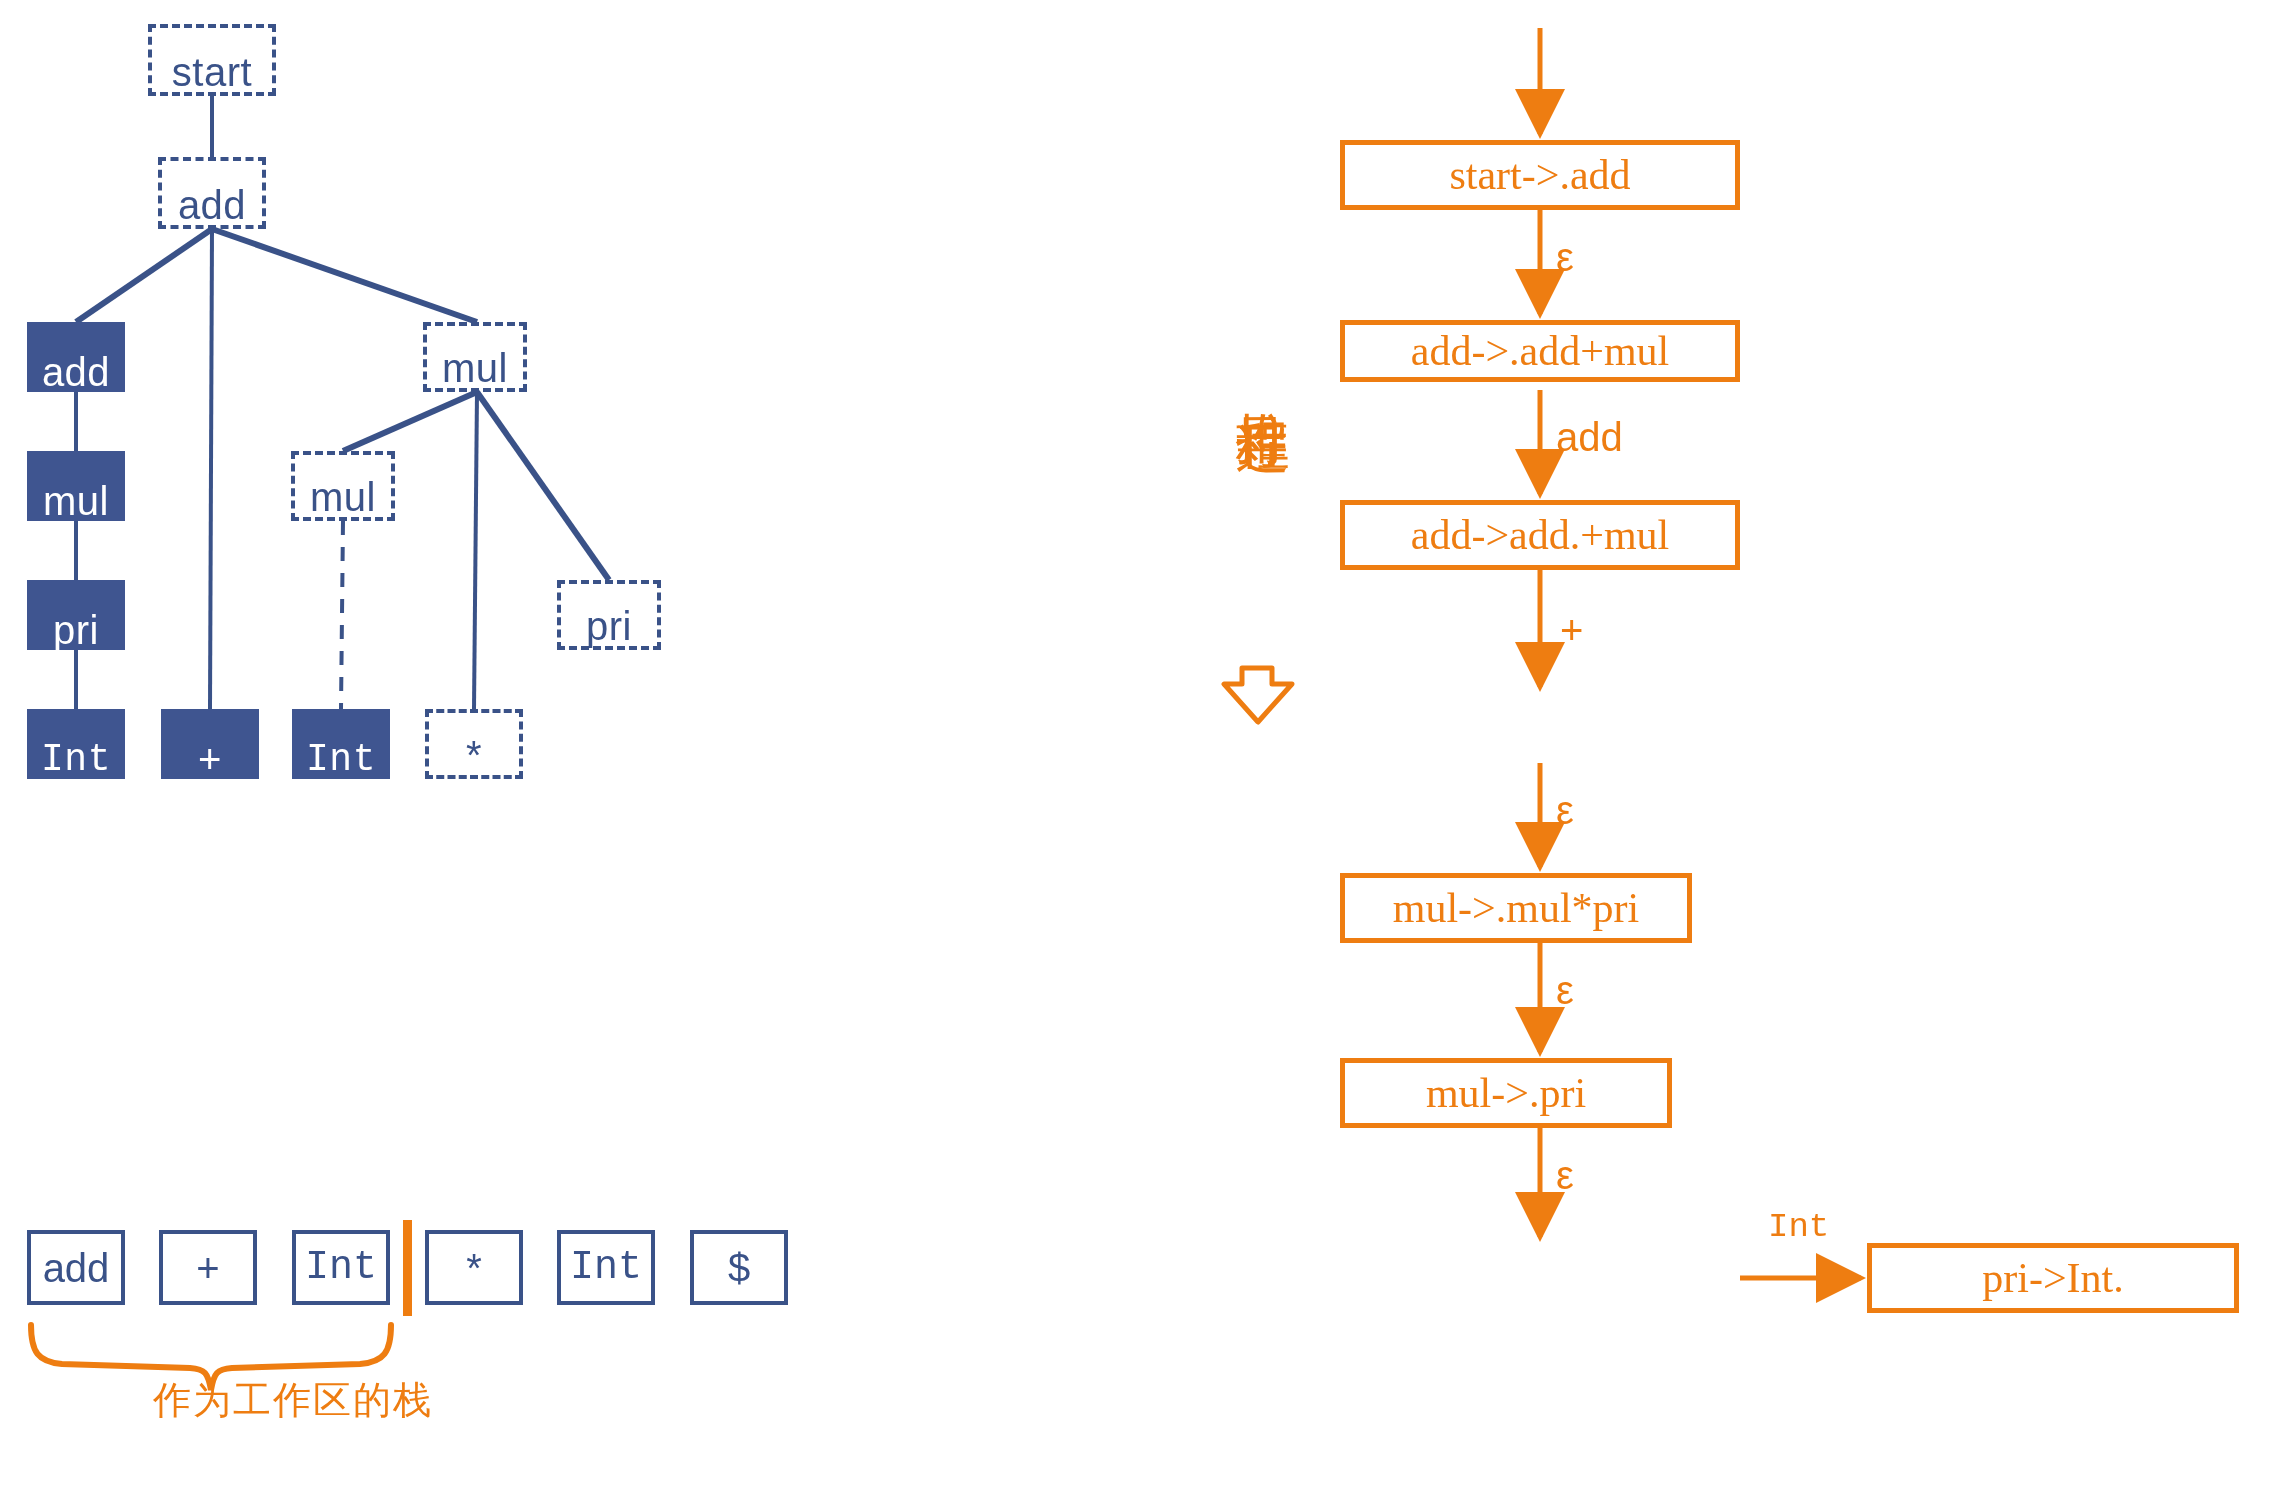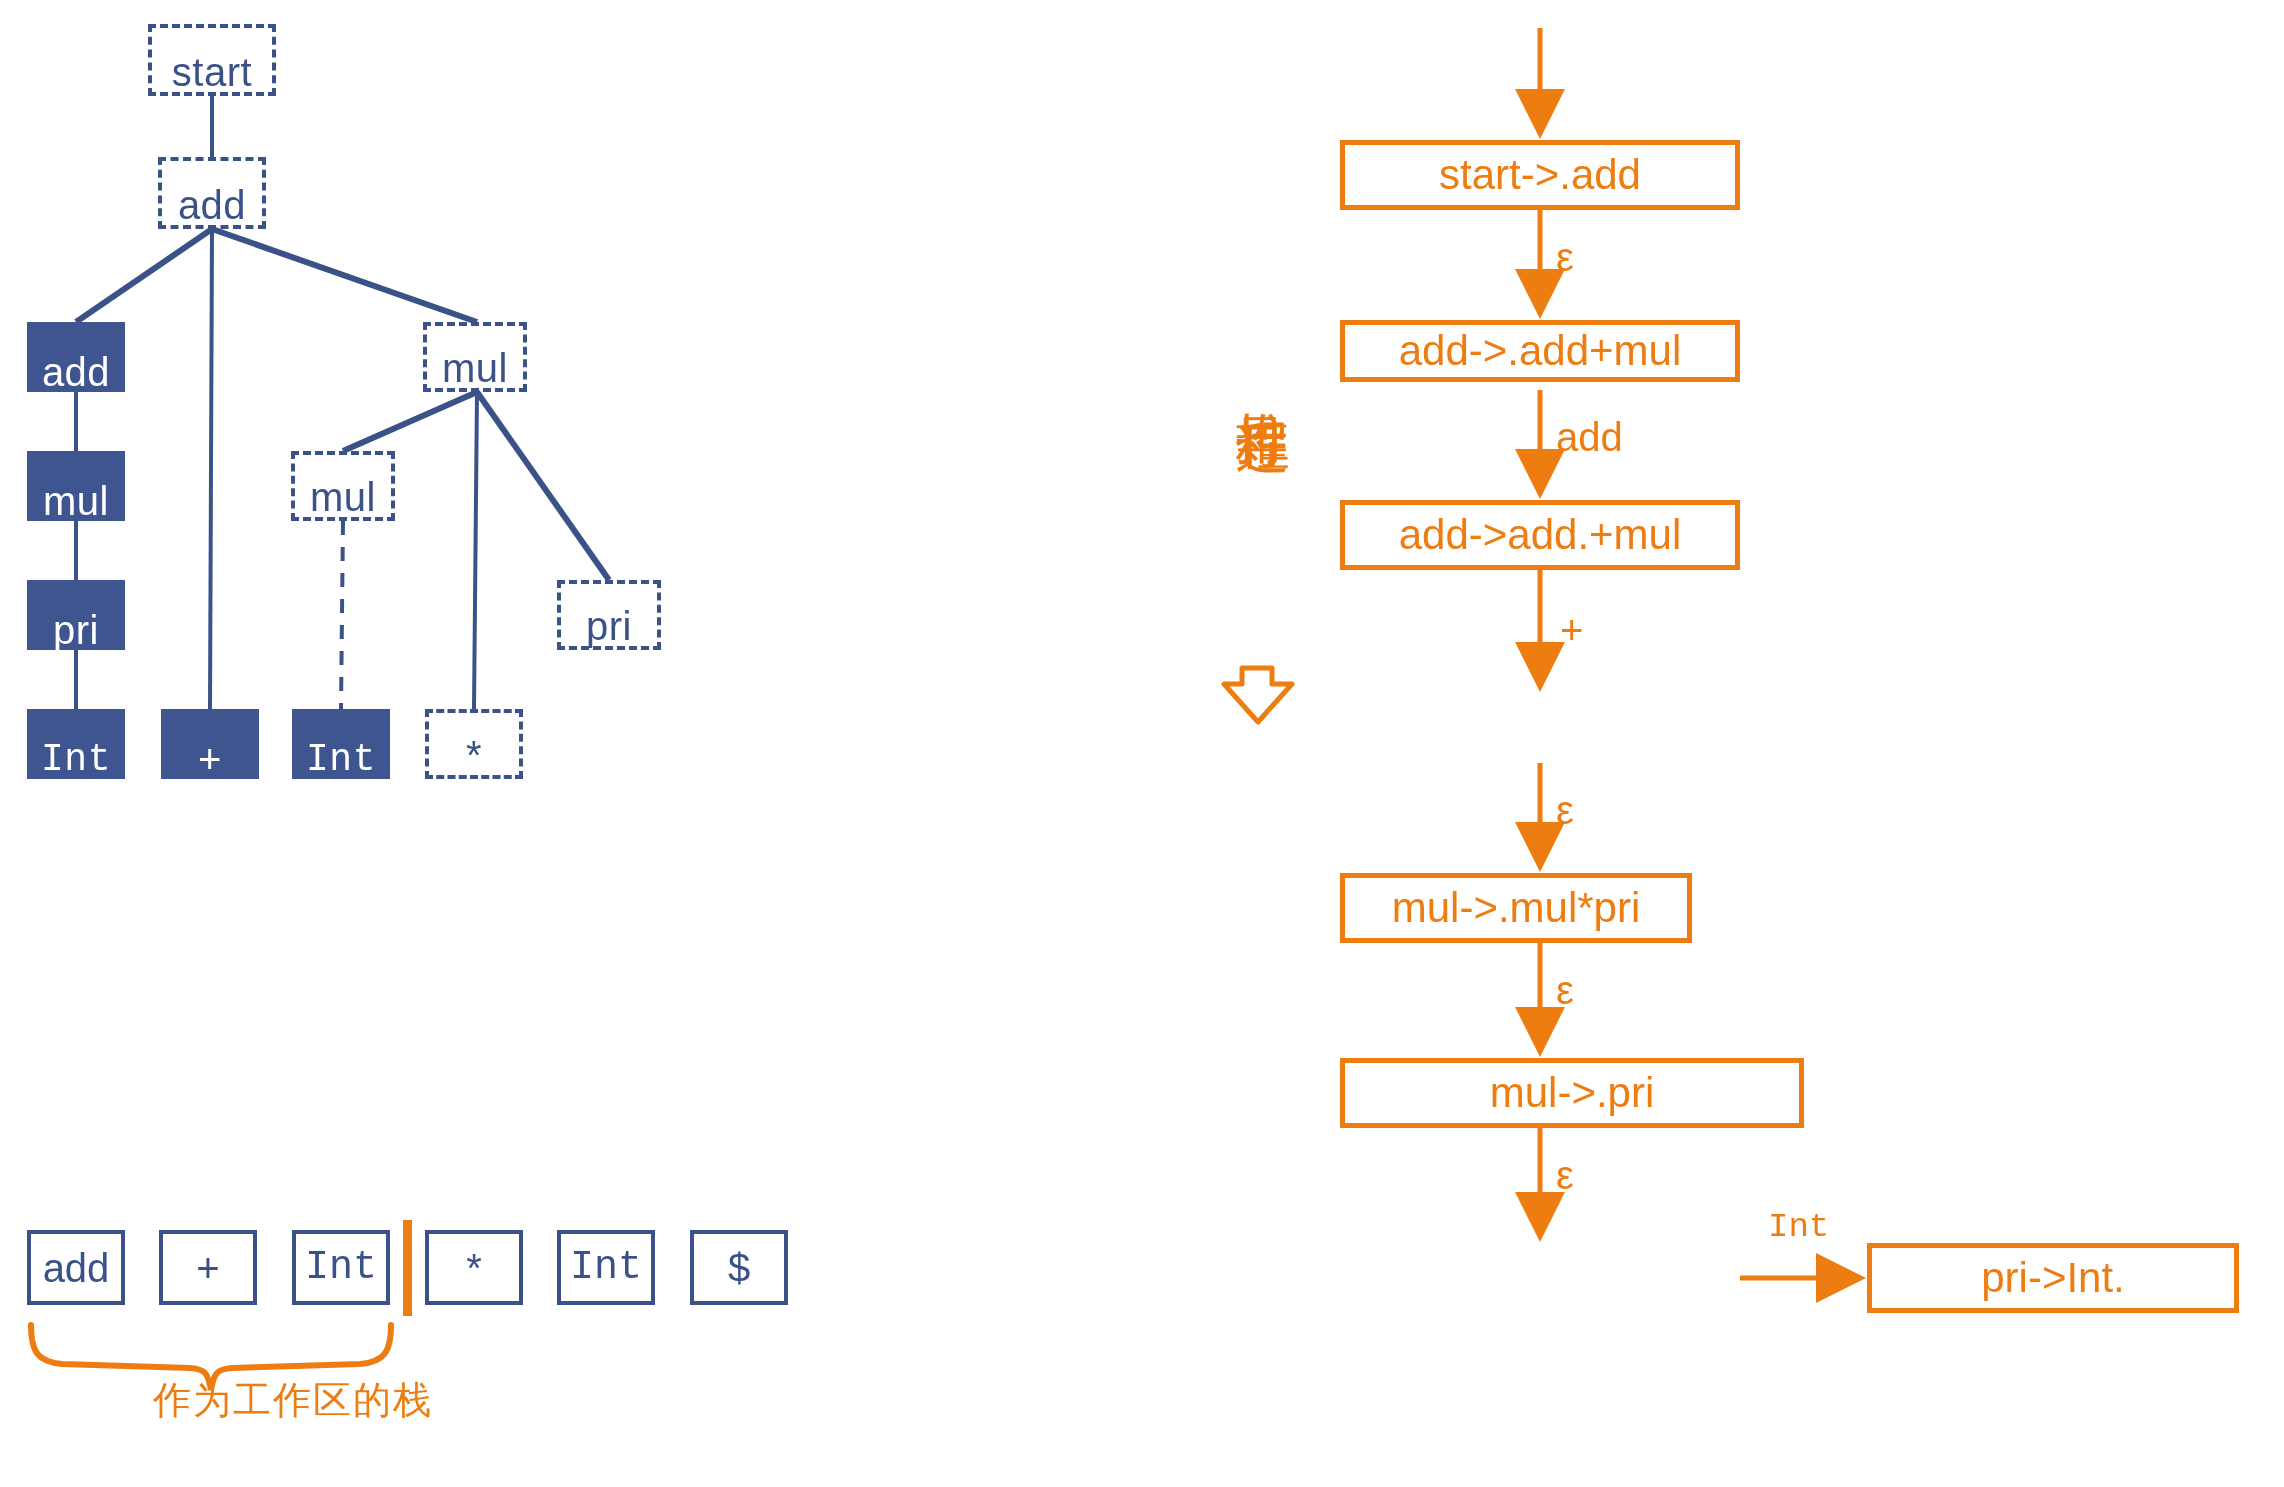--- a/index.html
+++ b/index.html
@@ -81,20 +81,21 @@
     box-sizing: border-box;
     border: 5px solid #ee7d11;
     background: #ffffff;
     color: #ee7d11;
     display: flex;
     align-items: center;
     justify-content: center;
     font-size: 42px;
     line-height: 1;
     white-space: nowrap;
+    font-family: Liberation Serif, serif;
   }
   .edge-label {
     position: absolute;
     color: #ee7d11;
     font-size: 40px;
     line-height: 1;
     white-space: nowrap;
   }
   .edge-label.small {
     font-size: 34px;
@@ -246,21 +247,21 @@
   </div>
   <div class="flow-box" style="left:1340px; top:320px; width:400px; height:62px;">
     <span>add-&gt;.add+mul</span>
   </div>
   <div class="flow-box" style="left:1340px; top:500px; width:400px; height:70px;">
     <span>add-&gt;add.+mul</span>
   </div>
   <div class="flow-box" style="left:1340px; top:873px; width:352px; height:70px;">
     <span>mul-&gt;.mul*pri</span>
   </div>
-  <div class="flow-box" style="left:1340px; top:1058px; width:464px; height:70px;">
+  <div class="flow-box" style="left:1340px; top:1058px; width:332px; height:70px;">
     <span>mul-&gt;.pri</span>
   </div>
   <div class="flow-box" style="left:1867px; top:1243px; width:372px; height:70px;">
     <span>pri-&gt;Int.</span>
   </div>
 
   <div class="edge-label" style="left:1556px; top:237px;">ε</div>
   <div class="edge-label" style="left:1556px; top:417px;">add</div>
   <div class="edge-label" style="left:1560px; top:610px;">+</div>
   <div class="edge-label" style="left:1556px; top:790px;">ε</div>

